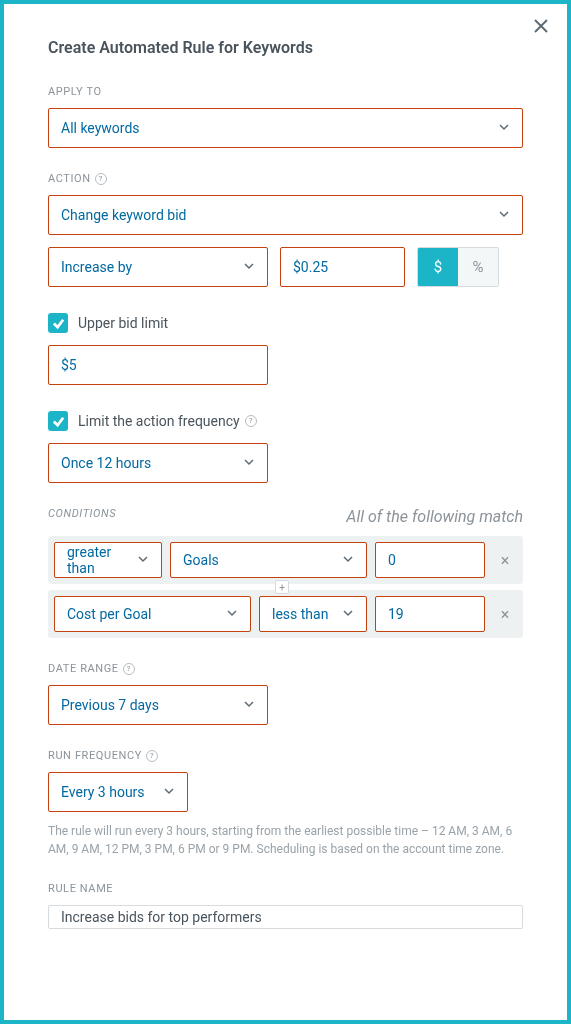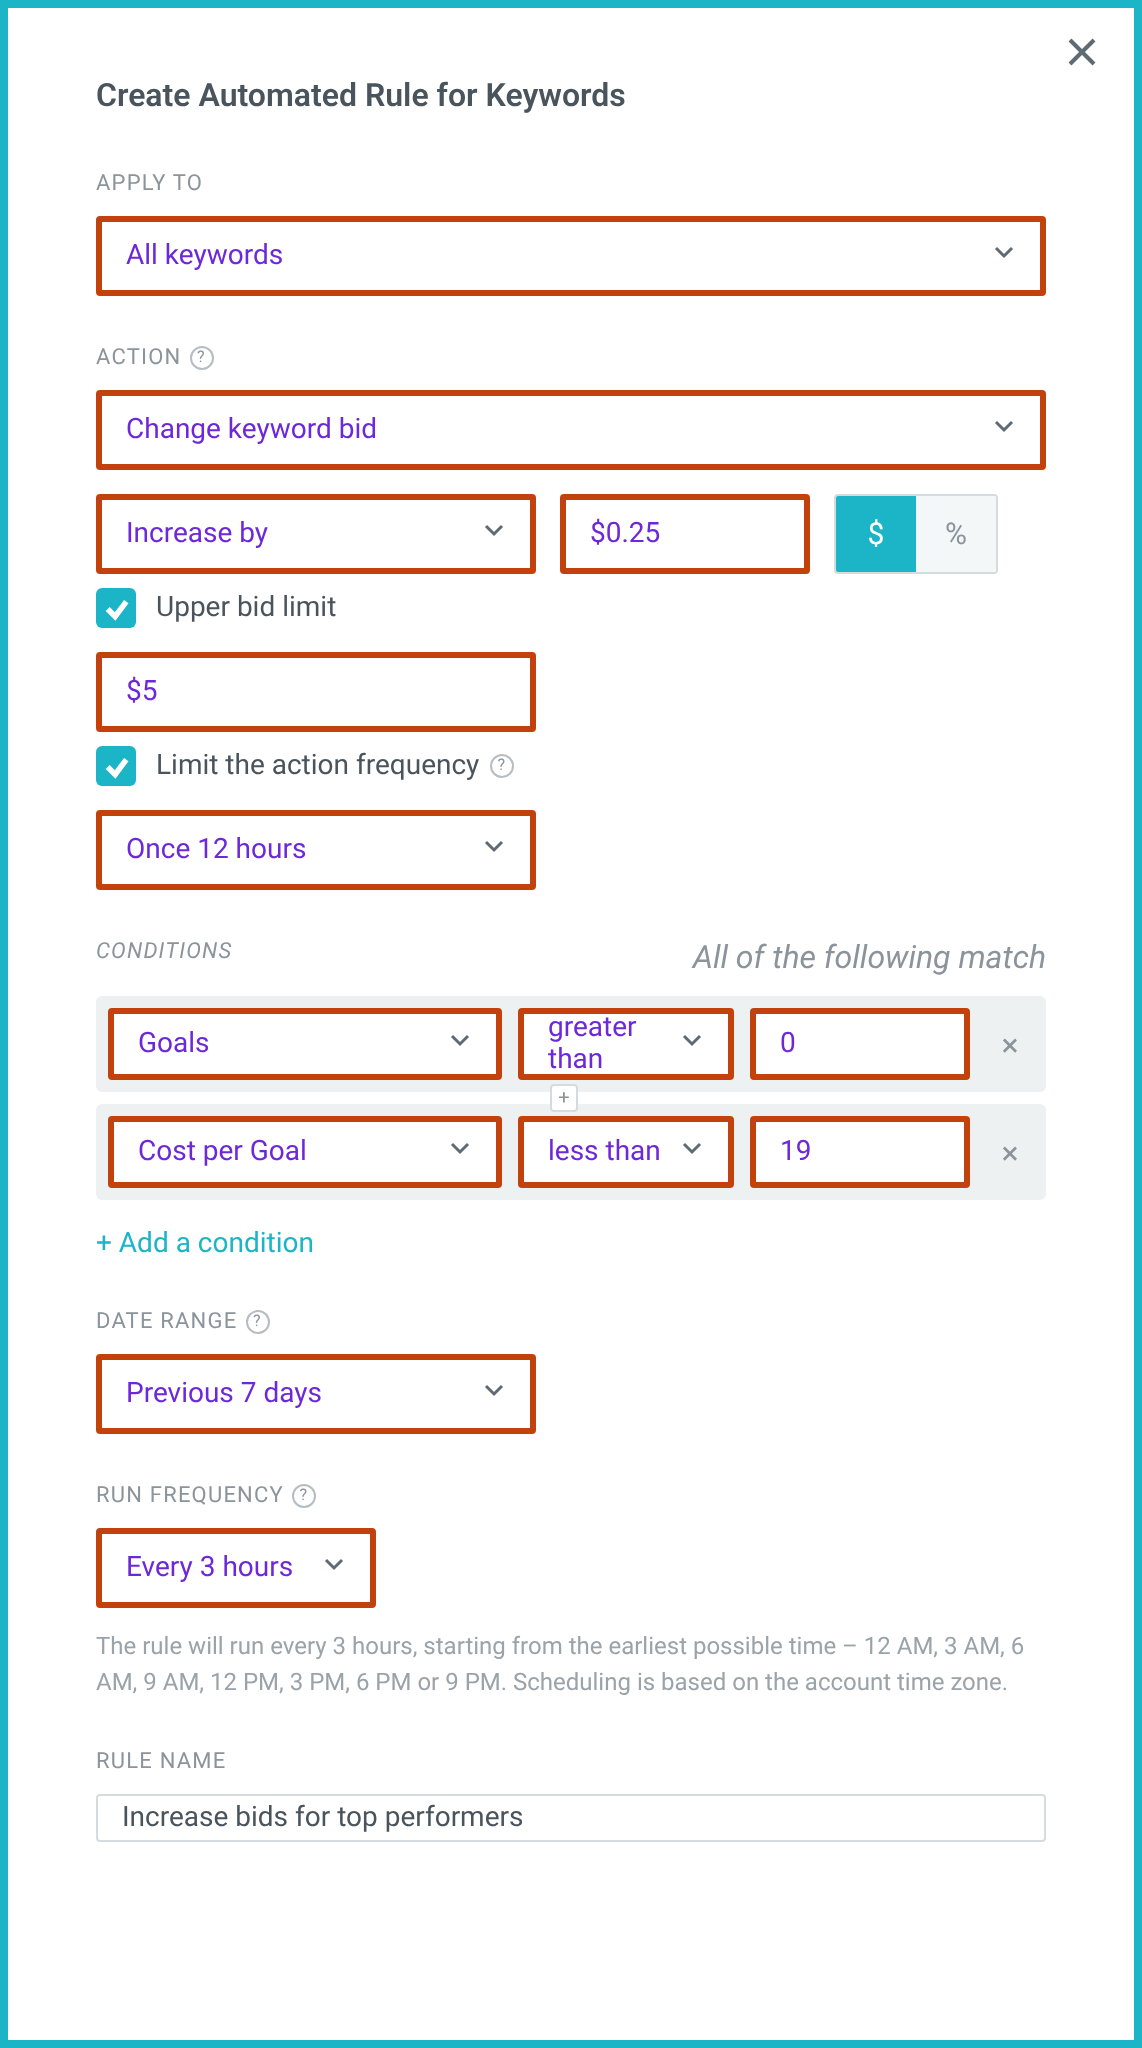--- a/index.html
+++ b/index.html
@@ -61,26 +61,26 @@
     border-radius: 50%;
     font-size: 8px;
     color: #8b949b;
     align-items: center;
     justify-content: center;
     line-height: 1;
   }
   .select, .input {
     width: 100%;
     height: 40px;
-    border: 3px solid #c2410c;
+    border: 1px solid #c2410c;
     background: #fff;
     border-radius: 2px;
     padding: 0 12px;
     font-size: 14px;
-    color: #6d28d9;
+    color: #0369a1;
     display: flex;
     align-items: center;
     justify-content: space-between;
     position: relative;
   }
   .select .chev {
     color: #5f6b74;
   }
   .chev svg { width: 12px; height: 12px; }
   .row { display: flex; gap: 12px; align-items: center; }
@@ -105,21 +105,21 @@
     background: #f4f7f8;
   }
   .unit-toggle .opt.active {
     background: #1cb5c8;
     color: #fff;
   }
   .checkbox-row {
     display: flex;
     align-items: center;
     gap: 10px;
-    margin-top: 7px;
+    margin-top: 26px;
     margin-bottom: 12px;
   }
   .cbx {
     width: 20px; height: 20px;
     background: #1cb5c8;
     border-radius: 3px;
     display: flex;
     align-items: center;
     justify-content: center;
   }
@@ -274,28 +274,28 @@
     </div>
   </div>
 
   <div class="section">
     <div class="label-row">
       <div class="label" style="margin-bottom:0">CONDITIONS</div>
       <div class="match-note">All of the following match</div>
     </div>
     <div class="conditions-wrap">
       <div class="cond-row">
-        <div class="select metric">
-          <span>Goals</span>
+        <div class="select op">
+          <span>greater than</span>
           <span class="chev"><svg viewBox="0 0 12 12">
                 <path d="M2 4l4 4 4-4" fill="none" stroke="currentColor" stroke-width="1.5"></path>
               </svg></span>
         </div>
-        <div class="select op">
-          <span>greater than</span>
+        <div class="select metric">
+          <span>Goals</span>
           <span class="chev"><svg viewBox="0 0 12 12">
                 <path d="M2 4l4 4 4-4" fill="none" stroke="currentColor" stroke-width="1.5"></path>
               </svg></span>
         </div>
         <div class="input val">
           <span>0</span>
         </div>
         <div class="cond-remove">×</div>
       </div>
       <div class="cond-divider">
@@ -313,21 +313,20 @@
           <span class="chev"><svg viewBox="0 0 12 12">
                 <path d="M2 4l4 4 4-4" fill="none" stroke="currentColor" stroke-width="1.5"></path>
               </svg></span>
         </div>
         <div class="input val">
           <span>19</span>
         </div>
         <div class="cond-remove">×</div>
       </div>
     </div>
-    <div class="add-cond">+ Add a condition</div>
   </div>
 
   <div class="section">
     <div class="label">
       <span>DATE RANGE</span>
       <span class="help-icon">?</span>
     </div>
     <div class="select w220">
       <span>Previous 7 days</span>
       <span class="chev"><svg viewBox="0 0 12 12">

